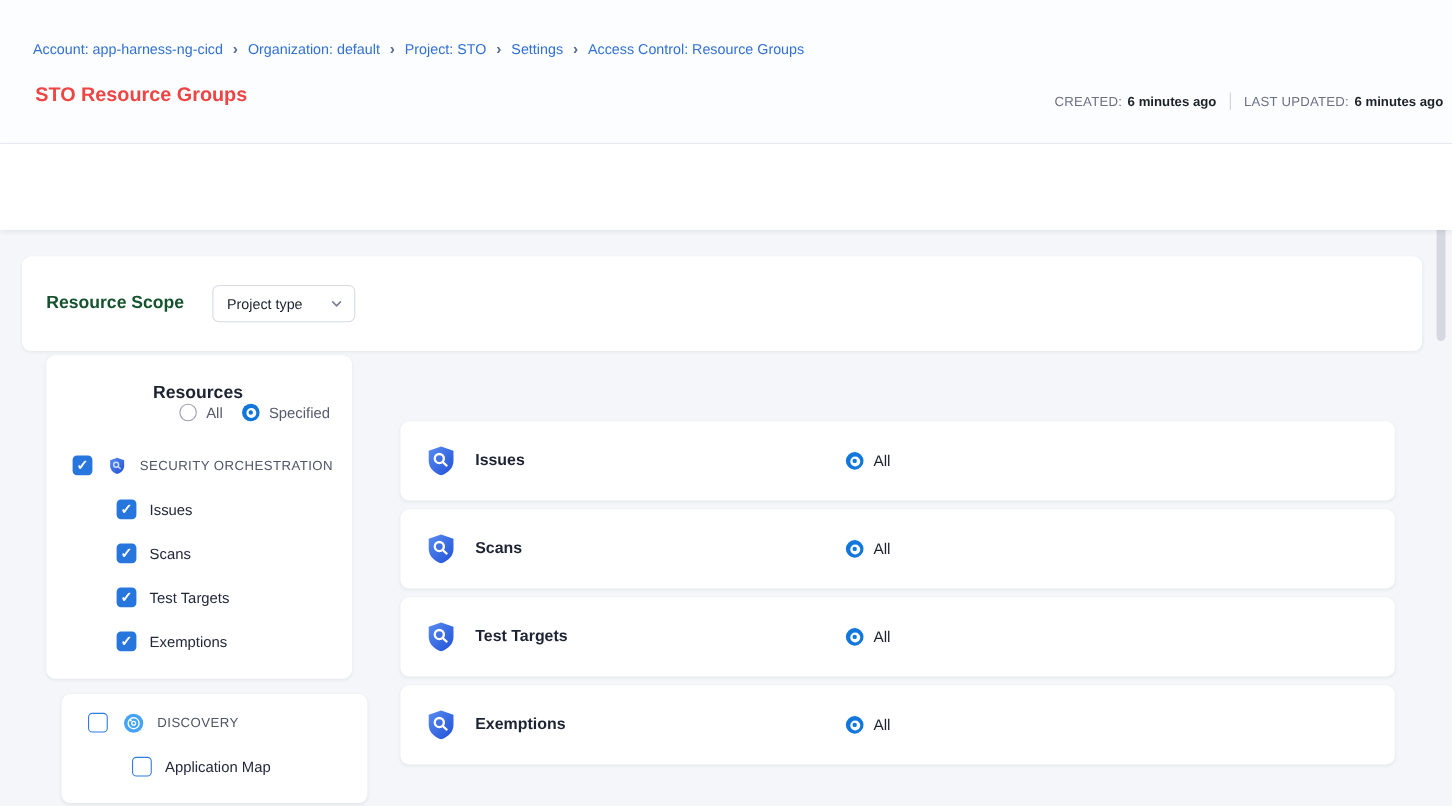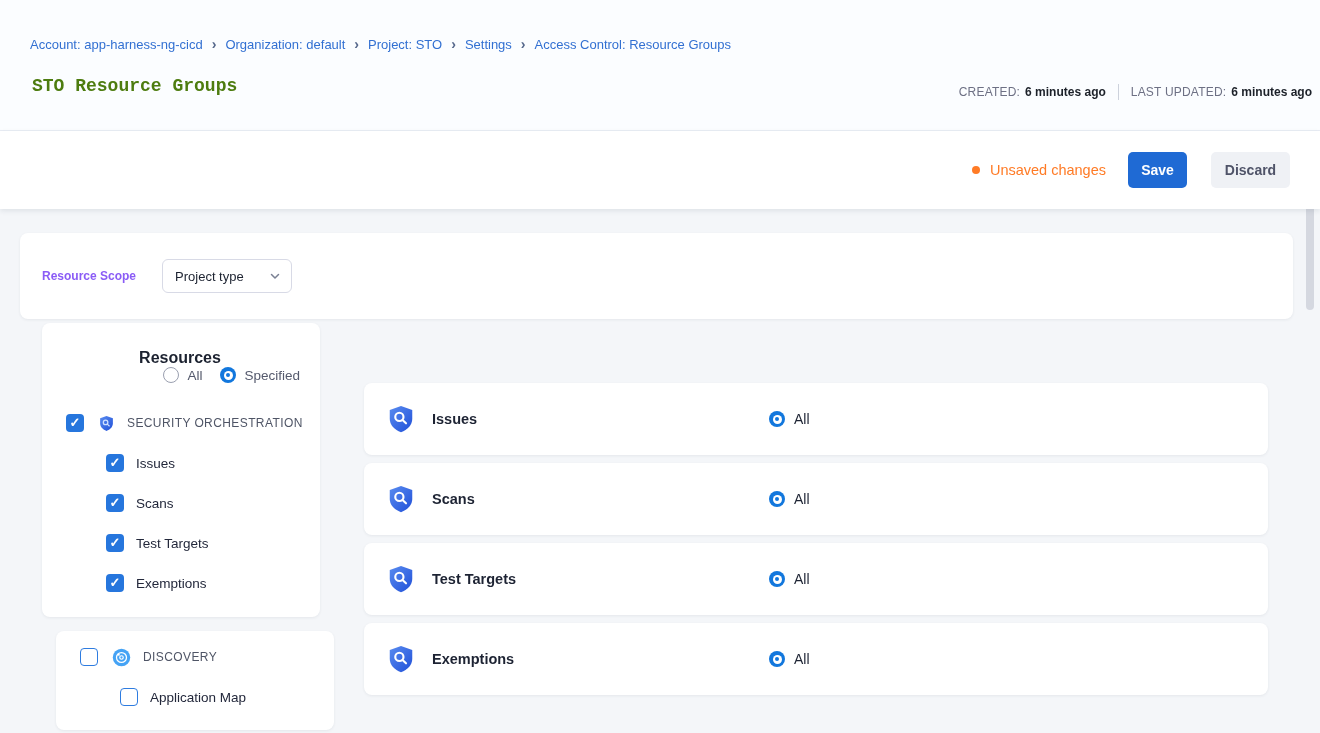--- a/index.html
+++ b/index.html
@@ -5,21 +5,21 @@
   * { margin:0; padding:0; box-sizing:border-box; }
   body { font-family:"Liberation Sans", sans-serif; }
   .screen { position:relative; width:1320px; height:733px; overflow:hidden; background:#f4f6f9; }
 
   
   .header { position:absolute; left:0; top:0; width:1320px; height:131px;
             background:#fbfdff; border-bottom:1px solid #e9edf4; }
   .breadcrumb { position:absolute; left:30px; top:37px; font-size:13px; display:flex; align-items:center; gap:9px; }
   .breadcrumb a { color:#3270d2; text-decoration:none; cursor:pointer; }
   .breadcrumb .sep { color:#56688c; font-size:14px; font-weight:700; line-height:1; transform:translateY(-1px); }
-  .page-title { position:absolute; left:32px; top:76px; font-size:18px; font-weight:600; color:#4d7c0f;font-family:Liberation Mono, monospace; }
+  .page-title { position:absolute; left:32px; top:76px; font-size:18px; font-weight:600; color:#ef4444; }
   .meta { position:absolute; right:8px; top:84px; display:flex; align-items:center; font-size:12px; }
   .meta .lbl { color:#6d7084; letter-spacing:.2px; }
   .meta .val { color:#1c2129; font-weight:700; margin-left:5px; }
   .meta .vdiv { width:1px; height:16px; background:#cdd2dc; margin:0 12px; }
 
   
   .toolbar { position:absolute; left:0; top:131px; width:1320px; height:78px; background:#ffffff;
              box-shadow:0 2px 5px rgba(40,55,80,.10); display:flex; align-items:center;
              padding:0 30px 0 20px; z-index:3; }
   .toolbar-desc { font-size:15px; color:#1d2129; }
@@ -29,21 +29,21 @@
   .btn { border:none; cursor:pointer; height:36px; border-radius:5px; font-family:inherit;
          font-size:14px; font-weight:700; }
   .btn-save { background:#1f6ad4; color:#ffffff; width:59px; margin-right:24px; }
   .btn-discard { background:#eff1f5; color:#4f5368; width:79px; }
 
   
   .card { position:absolute; background:#ffffff; border-radius:8px; box-shadow:0 1px 3px rgba(35,46,60,.07); }
 
   
   .scope-card { left:20px; top:233px; width:1273px; height:86px; display:flex; align-items:center; padding-left:22px; }
-  .scope-label { font-size:12px; font-weight:700; color:#8b5cf6; }
+  .scope-label { font-size:16px; font-weight:700; color:#14532d; }
   .dropdown { margin-left:26px; width:130px; height:34px; border:1px solid #d8dae6; border-radius:6px;
               background:#fff; display:flex; align-items:center; padding:0 10px 0 12px; cursor:pointer; }
   .dropdown .dd-text { font-size:13px; color:#1c2230; }
   .dropdown .dd-chev { margin-left:auto; display:flex; }
 
   
   .res-card { left:42px; top:323px; width:278px; height:294px; }
   .res-card2 { left:56px; top:631px; width:278px; height:99px; }
   .res-head { display:flex; align-items:center; padding:26px 20px 0 18px;flex-direction:column; }
   .res-title { font-size:16px; font-weight:700; color:#1c2230; }
@@ -111,28 +111,20 @@
     <div class="meta">
       <span class="lbl">CREATED:</span>
       <span class="val">6 minutes ago</span>
       <span class="vdiv"></span>
       <span class="lbl">LAST UPDATED:</span>
       <span class="val">6 minutes ago</span>
     </div>
   </div>
 
   <div class="toolbar">
-    <div class="toolbar-right">
-      <span class="unsaved">
-        <span class="dot"></span>
-        <span>Unsaved changes</span>
-      </span>
-      <button class="btn btn-save">Save</button>
-      <button class="btn btn-discard">Discard</button>
-    </div>
   </div>
 
   <div class="card scope-card">
     <span class="scope-label">Resource Scope</span>
     <div class="dropdown">
       <span class="dd-text">Project type</span>
       <span class="dd-chev">
         <svg width="12" height="12" viewBox="0 0 12 12">
             <path d="M2.5 4.5 L6 8 L9.5 4.5" fill="none" stroke="#7a8093" stroke-width="1.5" stroke-linecap="round" stroke-linejoin="round"></path>
           </svg>

